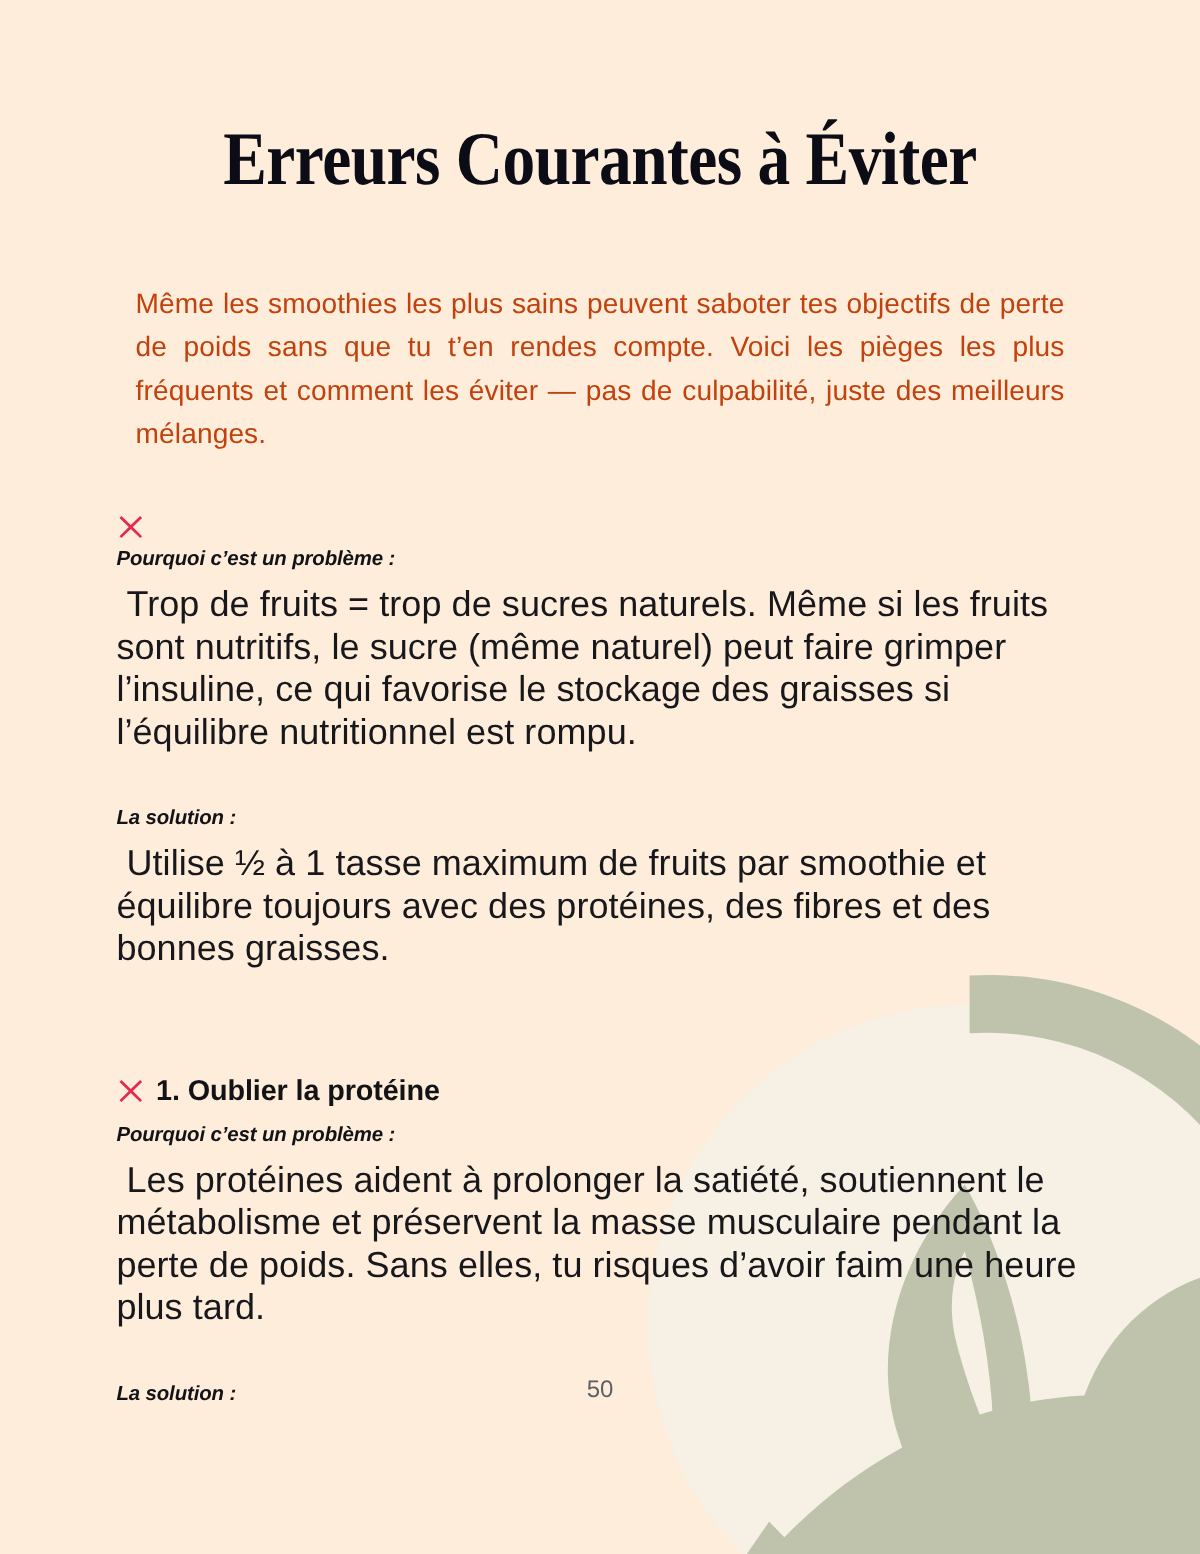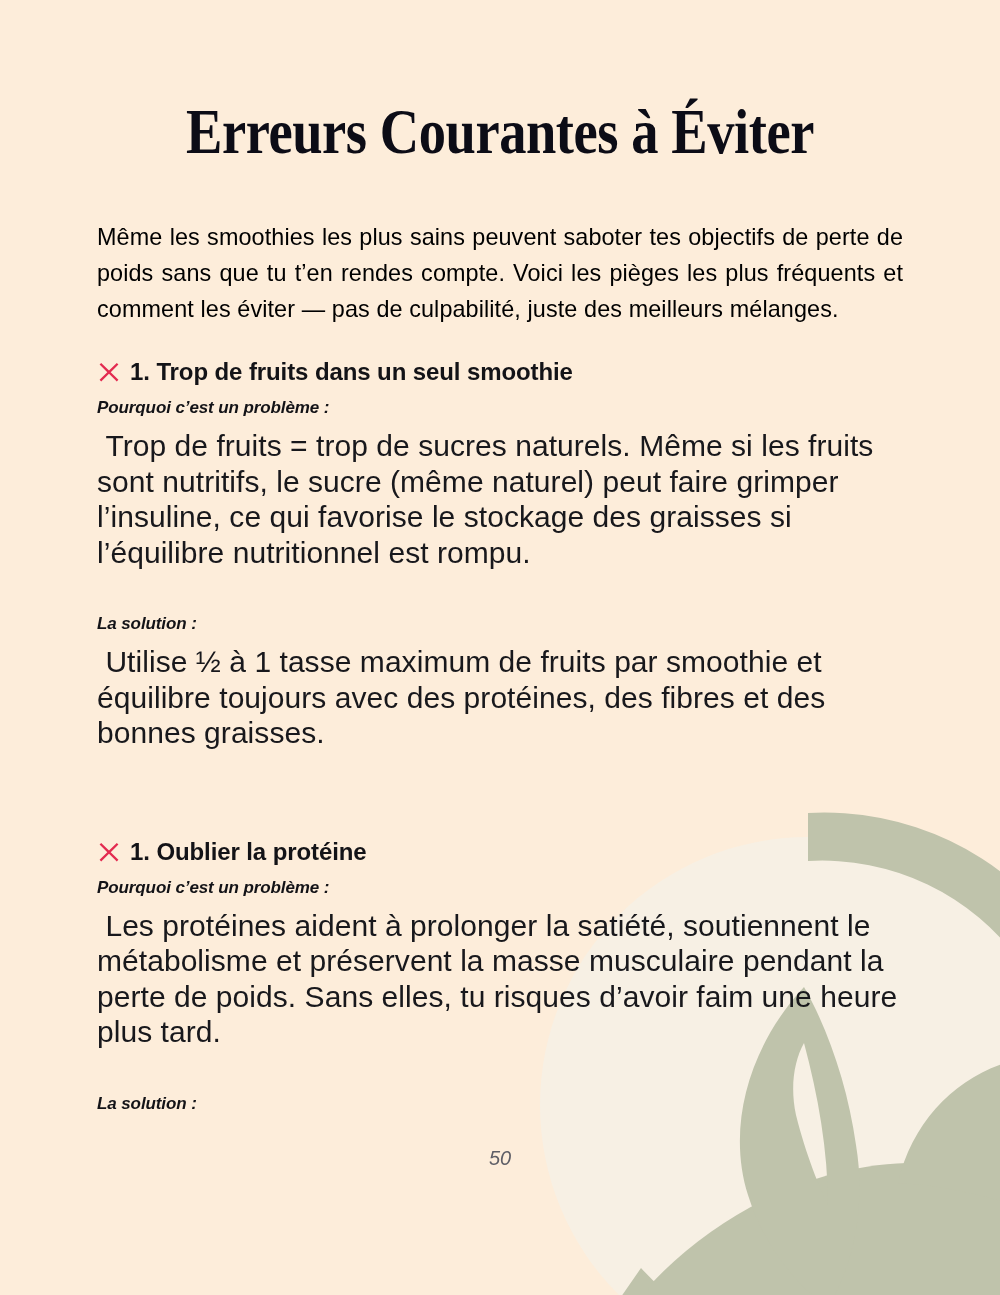--- a/index.html
+++ b/index.html
@@ -47,27 +47,27 @@
     line-height: 72px;
     letter-spacing: -0.5px;
     color: #0c0c16;
     transform: scaleX(0.865);
     transform-origin: center top;
     white-space: nowrap;
   }
 
   
   #intro {
-    margin: 0;
+    margin: 16px;
     padding-top: 51px;
     text-align: justify;
     text-align-last: left;
     font-size: 23.4px;
     line-height: 36px;
-    color: #000000;
+    color: #c2410c;
     letter-spacing: 0.1px;
   }
 
   
   .section {
     margin: 0;
   }
   #section-1 { padding-top: 28px; }
   #section-2 { padding-top: 84px; }
 
@@ -120,21 +120,20 @@
   #page-number {
     position: absolute;
     z-index: 3;
     left: 0;
     right: 0;
     top: 1146px;
     text-align: center;
     font-size: 20px;
     line-height: 24px;
     color: #5e5e66;
-    font-style: italic;
   }
 </style>
 </head>
 <body>
 
 <svg id="watermark" viewBox="0 0 620 620" aria-hidden="true">
 
   <circle cx="310" cy="310" r="268" fill="#f7f0e4"></circle>
 
   <path d="M310 18
@@ -171,21 +170,20 @@
 
   <p id="intro">Même les smoothies les plus sains peuvent saboter tes objectifs de perte de poids sans que tu t’en rendes compte. Voici les pièges les plus fréquents et comment les éviter — pas de culpabilité, juste des meilleurs mélanges.</p>
 
   <section class="section" id="section-1">
     <div class="sec-heading">
       <span class="x-icon">
         <svg viewBox="0 0 24 24" width="24" height="24">
           <path d="M4.2 3.0 L12 10.6 L19.8 3.0 L21.4 4.6 L13.7 12.2 L21.4 19.8 L19.8 21.4 L12 13.8 L4.2 21.4 L2.6 19.8 L10.3 12.2 L2.6 4.6 Z" fill="#e32b50"></path>
         </svg>
       </span>
-      <span>1. Trop de fruits dans un seul smoothie</span>
     </div>
     <p class="sub-heading">Pourquoi c’est un problème :</p>
     <p class="body-text"> Trop de fruits = trop de sucres naturels. Même si les fruits sont nutritifs, le sucre (même naturel) peut faire grimper l’insuline, ce qui favorise le stockage des graisses si l’équilibre nutritionnel est rompu.</p>
 
     <div class="solution-block">
       <p class="sub-heading">La solution :</p>
       <p class="body-text"> Utilise ½ à 1 tasse maximum de fruits par smoothie et équilibre toujours avec des protéines, des fibres et des bonnes graisses.</p>
     </div>
   </section>
 

